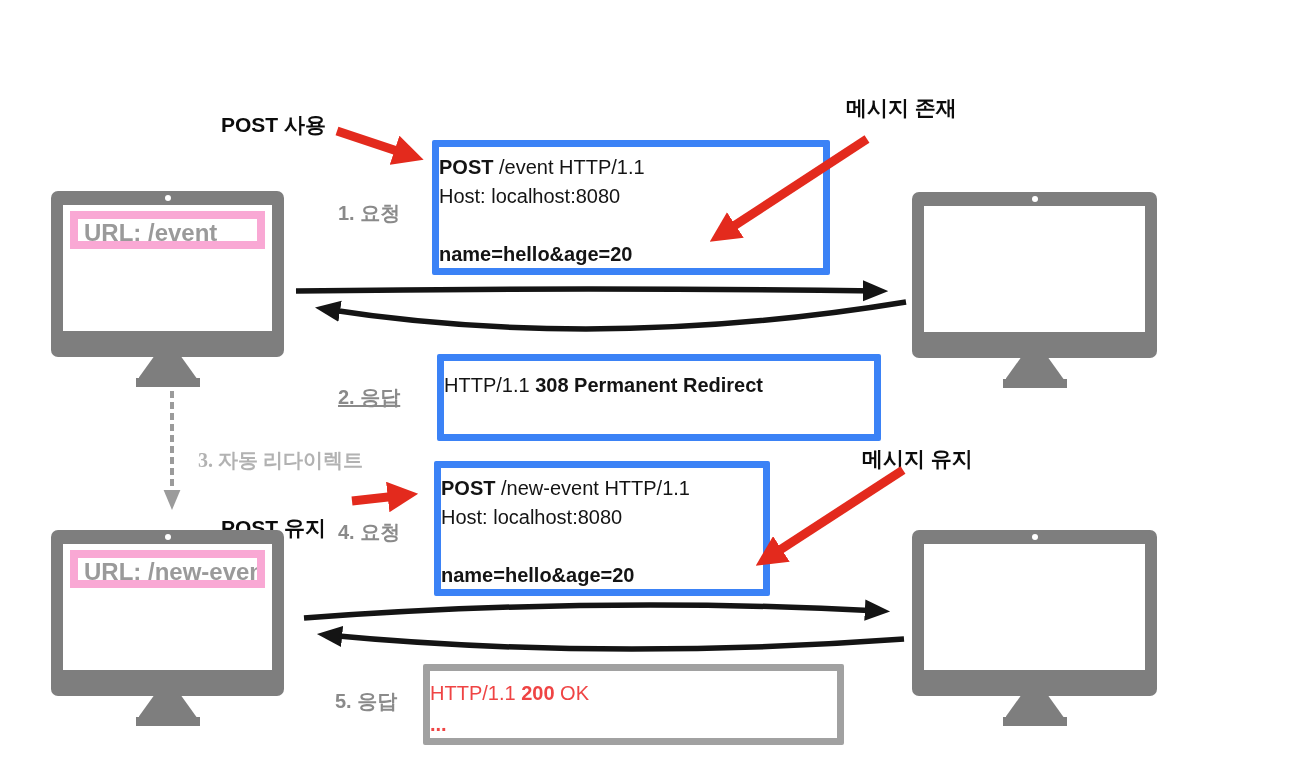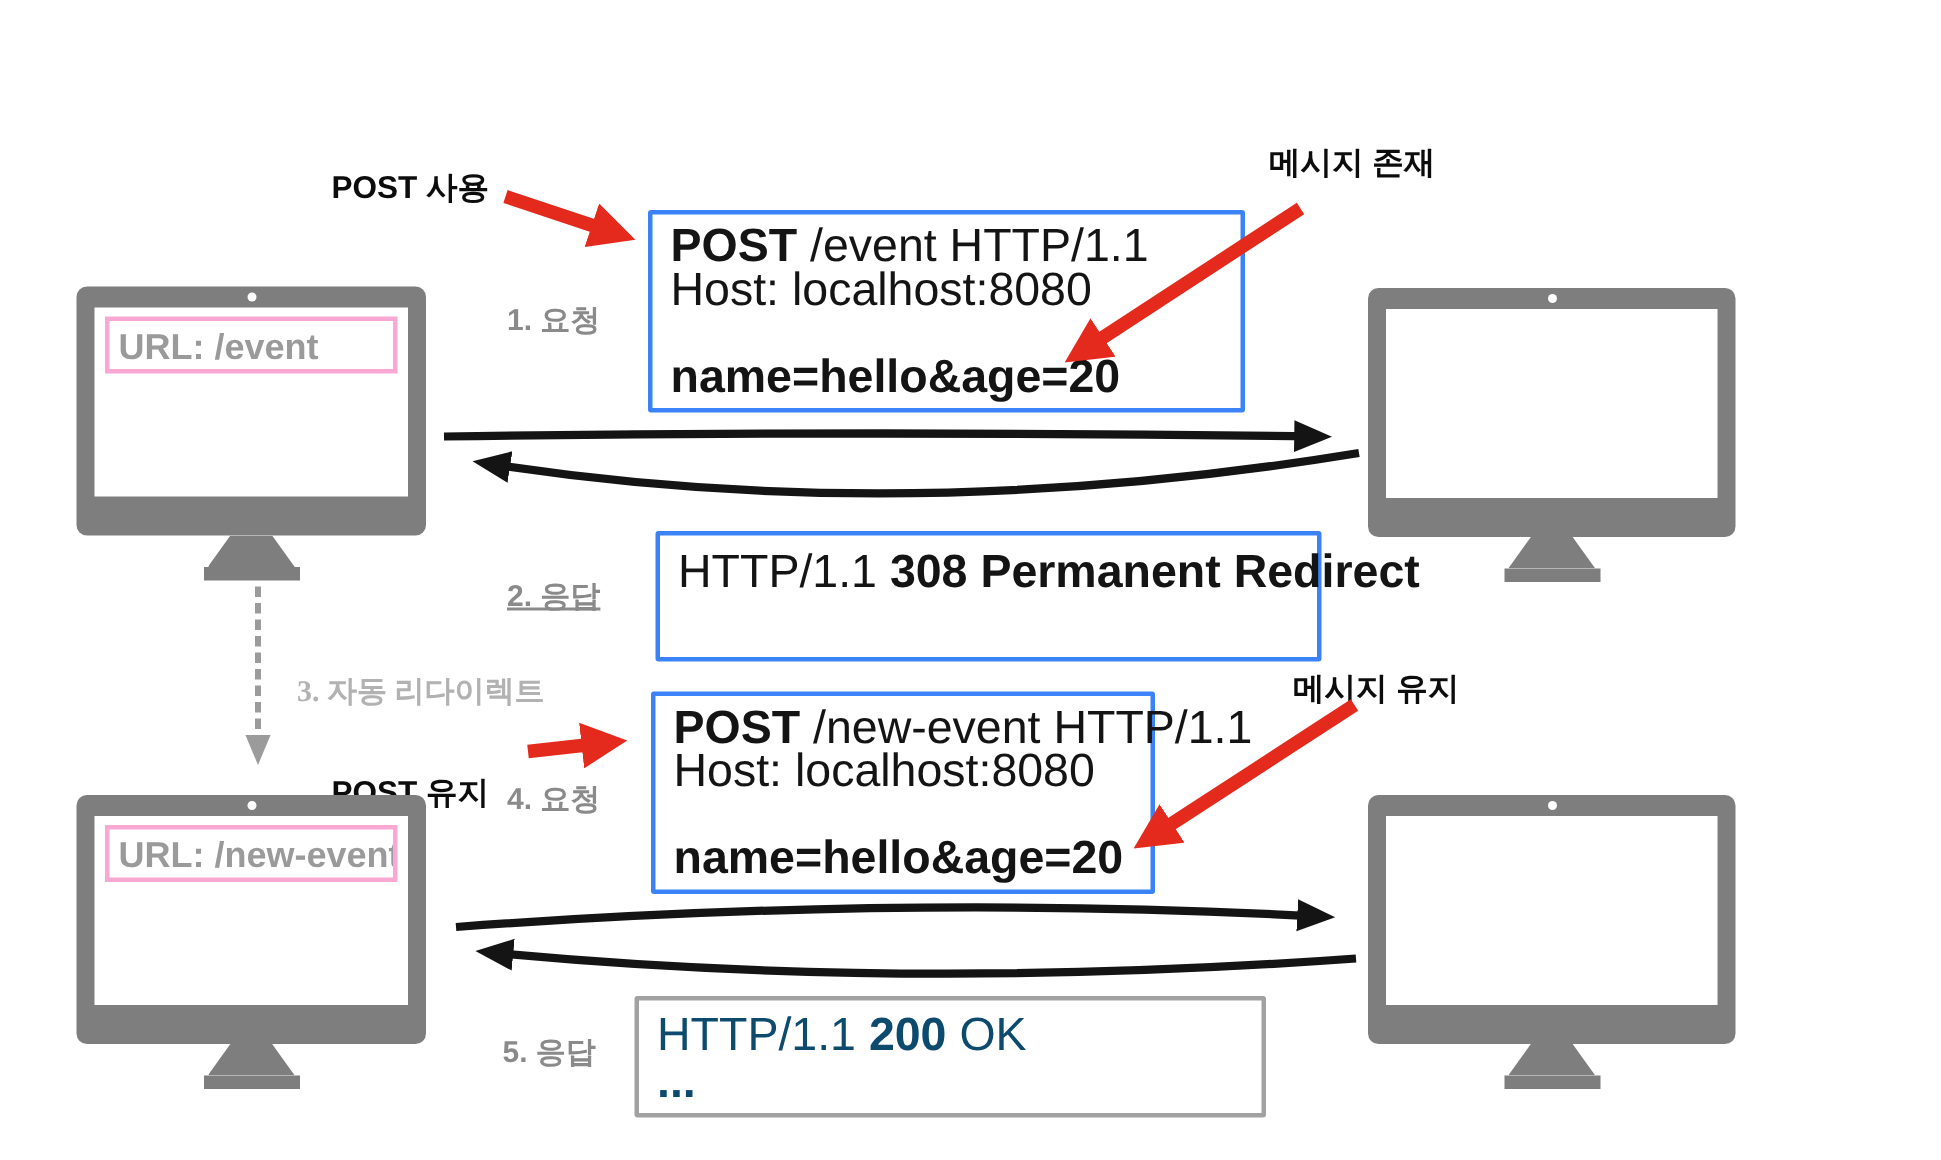--- a/index.html
+++ b/index.html
@@ -8,34 +8,34 @@
   .stage { position: relative; width: 1294px; height: 773px; background: #fff; overflow: hidden; }
 
   .title { position: absolute; left: 52px; top: 16px; font-size: 62px; font-weight: 700;
            letter-spacing: -2px; color: #0c0c0c; white-space: nowrap; }
 
   .lbl { position: absolute; font-weight: 700; white-space: nowrap; }
   .lbl-black { font-size: 21px; color: #0c0c0c; }
   .step { font-size: 20px; color: #8a8a8a; width: 88px; }
   .auto-step { font-size: 20px; color: #b2b2b2; }
 
-  .msgbox { position: absolute; background: #fff; border: 3px solid #3b82f6; border-radius: 2px;
-            padding: 6px 12px; font-size: 31px; line-height: 29px; color: #141414;
+  .msgbox { position: absolute; background: #fff; border: 7px solid #3b82f6; border-radius: 2px;
+            padding: 6px 0; font-size: 20px; line-height: 29px; color: #141414;
             white-space: nowrap; z-index: 2; }
   .msgbox .blank { height: 29px; }
   .msgbox b { font-weight: 700; }
-  .gray-box { border-color: #a1a1a1; color: #0c4a6e; line-height: 31px; }
+  .gray-box { border-color: #a1a1a1; color: #ef4444; line-height: 31px; }
 
   .monitor { position: absolute; z-index: 1; }
   .mon-frame { position: relative; width: 233px; height: 166px; background: #7e7e7e; border-radius: 7px; }
   .server .mon-frame { width: 245px; }
   .mon-cam { position: absolute; left: 50%; top: 4px; width: 6px; height: 6px; margin-left: -3px;
              border-radius: 50%; background: #fff; }
   .mon-screen { position: absolute; left: 12px; right: 12px; top: 14px; bottom: 26px; background: #fff; }
-  .url-bar { margin: 6px 7px; height: 38px; border: 3px solid #f9a8d4; display: flex; align-items: flex-end;
+  .url-bar { margin: 6px 7px; height: 38px; border: 8px solid #f9a8d4; display: flex; align-items: flex-start;
              padding-left: 6px; font-size: 24px; font-weight: 700; color: #9a9a9a;
              white-space: nowrap; overflow: hidden; }
   .mon-neck { margin: 0 auto; width: 58px; height: 21px; background: #7e7e7e;
               clip-path: polygon(26% 0, 74% 0, 100% 100%, 0 100%); }
   .mon-base { margin: 0 auto; width: 64px; height: 9px; background: #7e7e7e; }
 
   .overlay { position: absolute; left: 0; top: 0; z-index: 9; pointer-events: none; }
 </style>
 </head>
 <body>

